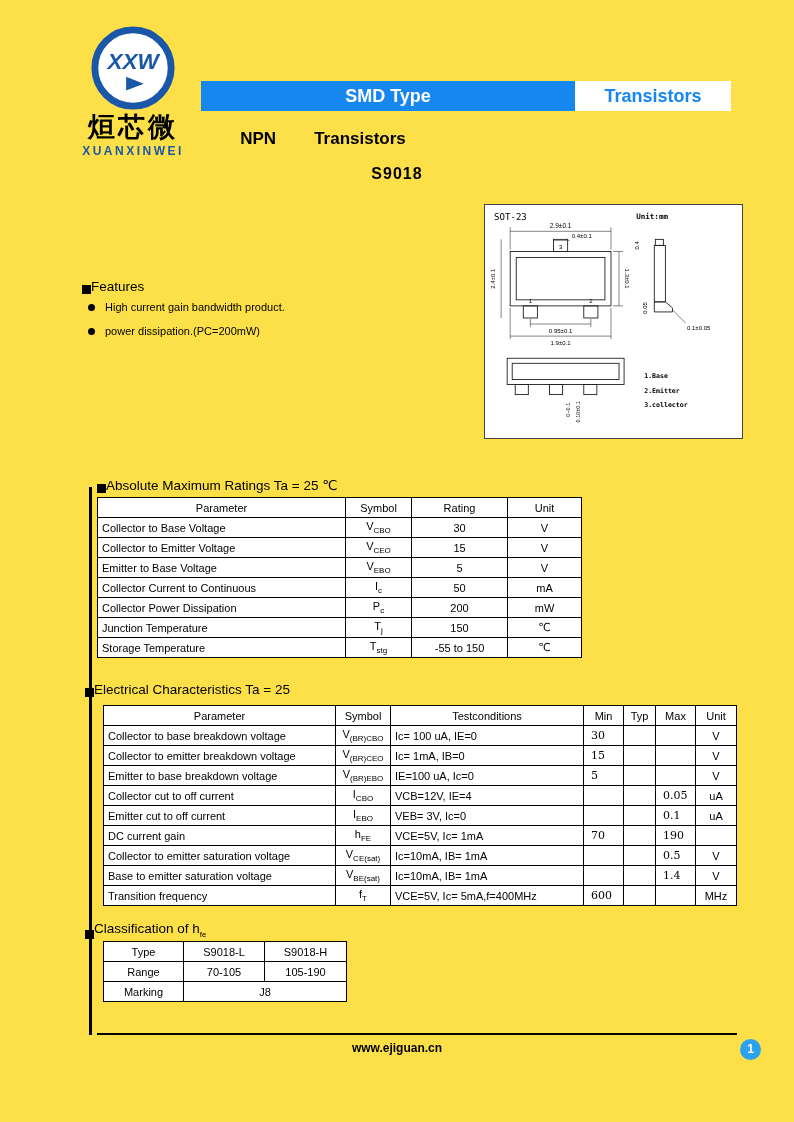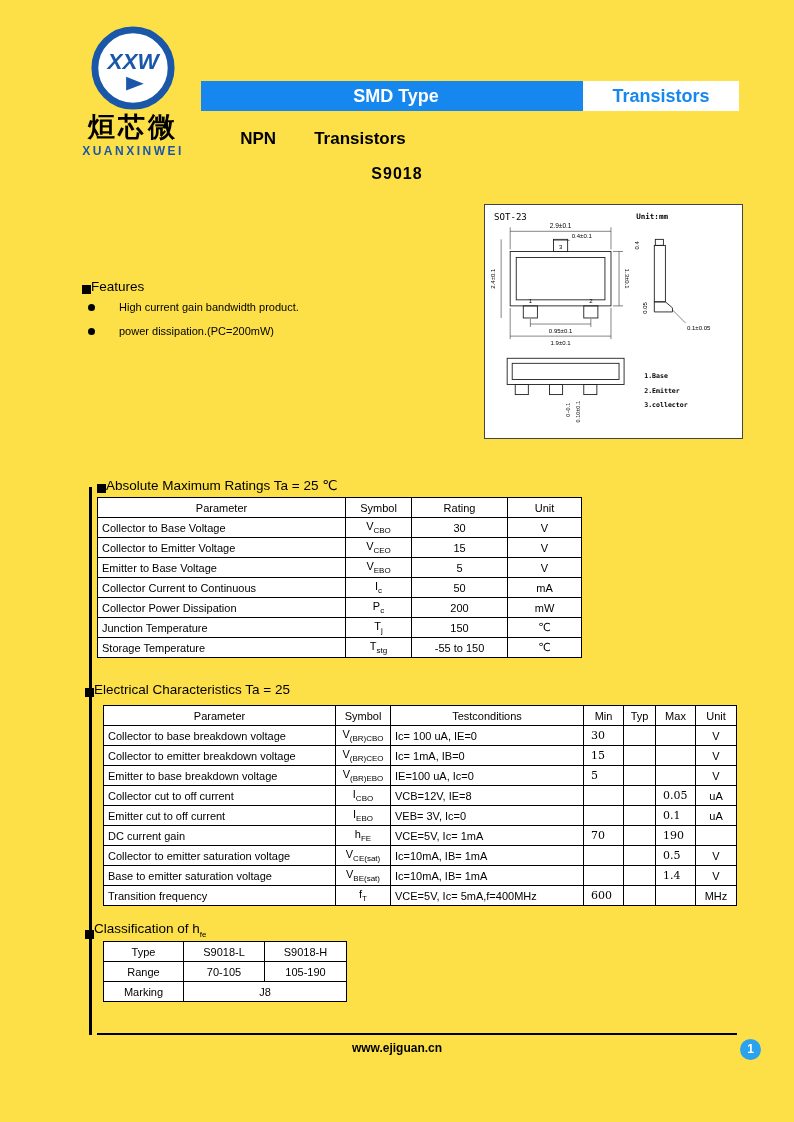--- a/index.html
+++ b/index.html
@@ -6,37 +6,37 @@
   .page{position:relative;width:794px;height:1122px;background:#fde047;overflow:hidden;
         font-family:"Liberation Sans","DejaVu Sans",sans-serif;color:#000;}
 
   
   .logo{position:absolute;left:66px;top:24px;width:134px;text-align:center;}
   .logo-mark{width:88px;height:88px;display:block;margin:0 auto;}
   .logo-cjk{font-size:27px;font-weight:bold;letter-spacing:3px;line-height:30px;}
   .logo-latin{font-size:12px;font-weight:bold;letter-spacing:2.5px;color:#1a57a8;margin-top:2px;}
 
   
-  .banner{position:absolute;left:201px;top:81px;width:530px;height:30px;background:#1787f0;display:flex;padding-left:8px;}
+  .banner{position:absolute;left:201px;top:81px;width:530px;height:30px;background:#1787f0;display:flex;}
   .banner-left{flex:1;color:#fff;font-weight:bold;font-size:18px;text-align:center;line-height:30px;}
   .banner-right{width:156px;background:#fff;color:#1787f0;font-weight:bold;font-size:18px;text-align:center;line-height:30px;}
 
   
   .title-row{position:absolute;left:0;top:129px;width:646px;display:flex;justify-content:center;gap:38px;
              font-size:17px;font-weight:bold;}
   .part-number{position:absolute;left:0;top:165px;width:794px;text-align:center;font-size:16px;font-weight:bold;letter-spacing:1px;}
 
   
   .section-heading{position:absolute;display:flex;align-items:flex-end;font-size:13.5px;}
   .sq{width:9px;height:9px;background:#000;display:inline-block;flex:0 0 auto;}
   .sub{font-size:8px;vertical-align:sub;}
 
   
   .features-heading{left:82px;top:279px;}
-  .feature-item{position:absolute;display:flex;align-items:center;gap:24px;font-size:11px;}
+  .feature-item{position:absolute;display:flex;align-items:center;gap:10px;font-size:11px;}
   .feature-1{left:88px;top:301px;}
   .feature-2{left:88px;top:325px;}
   .dot{width:7px;height:7px;border-radius:50%;background:#000;flex:0 0 auto;}
 
   
   .drawing{position:absolute;left:484px;top:204px;width:257px;height:233px;border:1px solid #444;background:#fff;}
   .drawing svg{width:100%;height:100%;display:block;}
   .mono{font-family:"DejaVu Sans Mono",monospace;}
 
   
@@ -283,21 +283,21 @@
         <td class="center"><span>V</span><span class="sub">(BR)EBO</span></td>
         <td class="left">IE=100 uA, Ic=0</td>
         <td class="num">5</td>
         <td class="num"></td>
         <td class="num"></td>
         <td class="center">V</td>
       </tr>
       <tr>
         <td class="left">Collector cut to off current</td>
         <td class="center"><span>I</span><span class="sub">CBO</span></td>
-        <td class="left">VCB=12V, IE=8</td>
+        <td class="left">VCB=12V, IE=4</td>
         <td class="num"></td>
         <td class="num"></td>
         <td class="num">0.05</td>
         <td class="center">uA</td>
       </tr>
       <tr>
         <td class="left">Emitter cut to off current</td>
         <td class="center"><span>I</span><span class="sub">EBO</span></td>
         <td class="left">VEB= 3V, Ic=0</td>
         <td class="num"></td>

